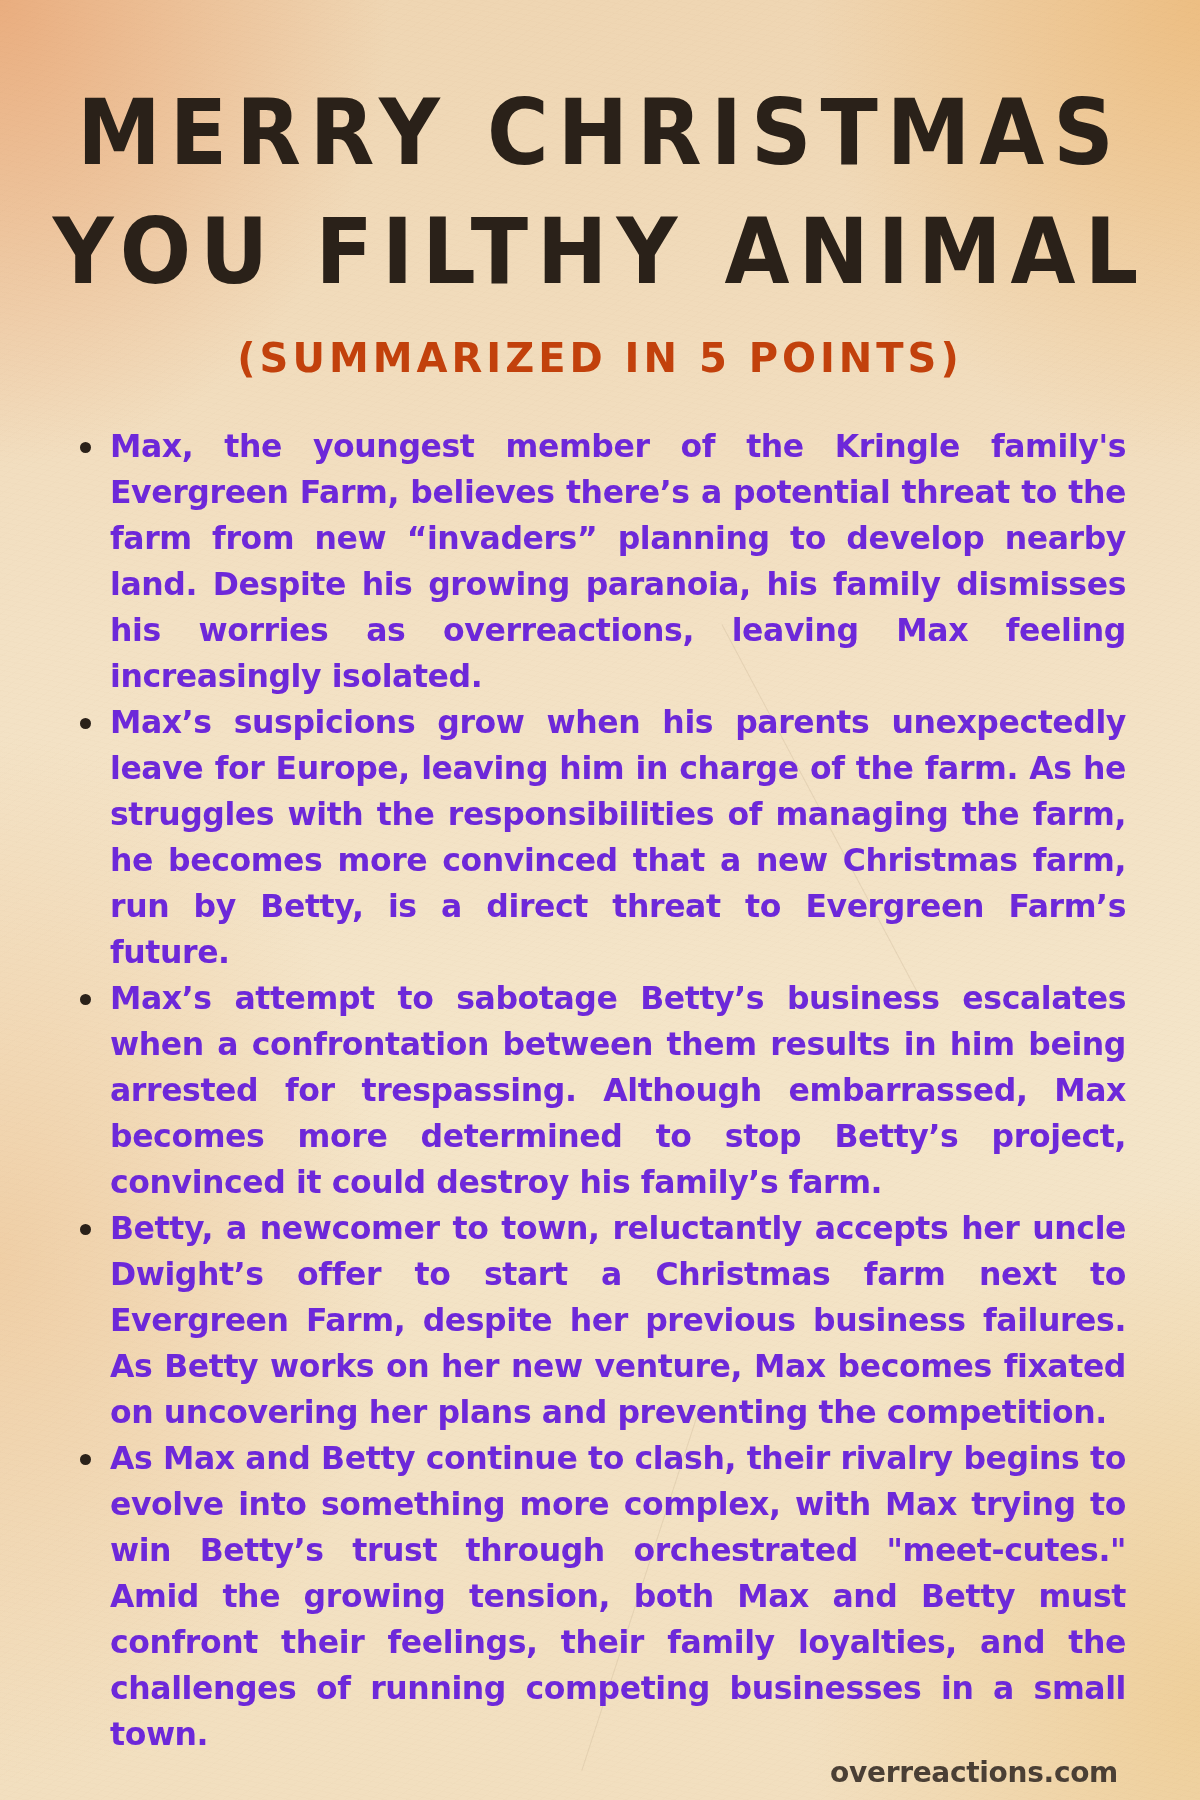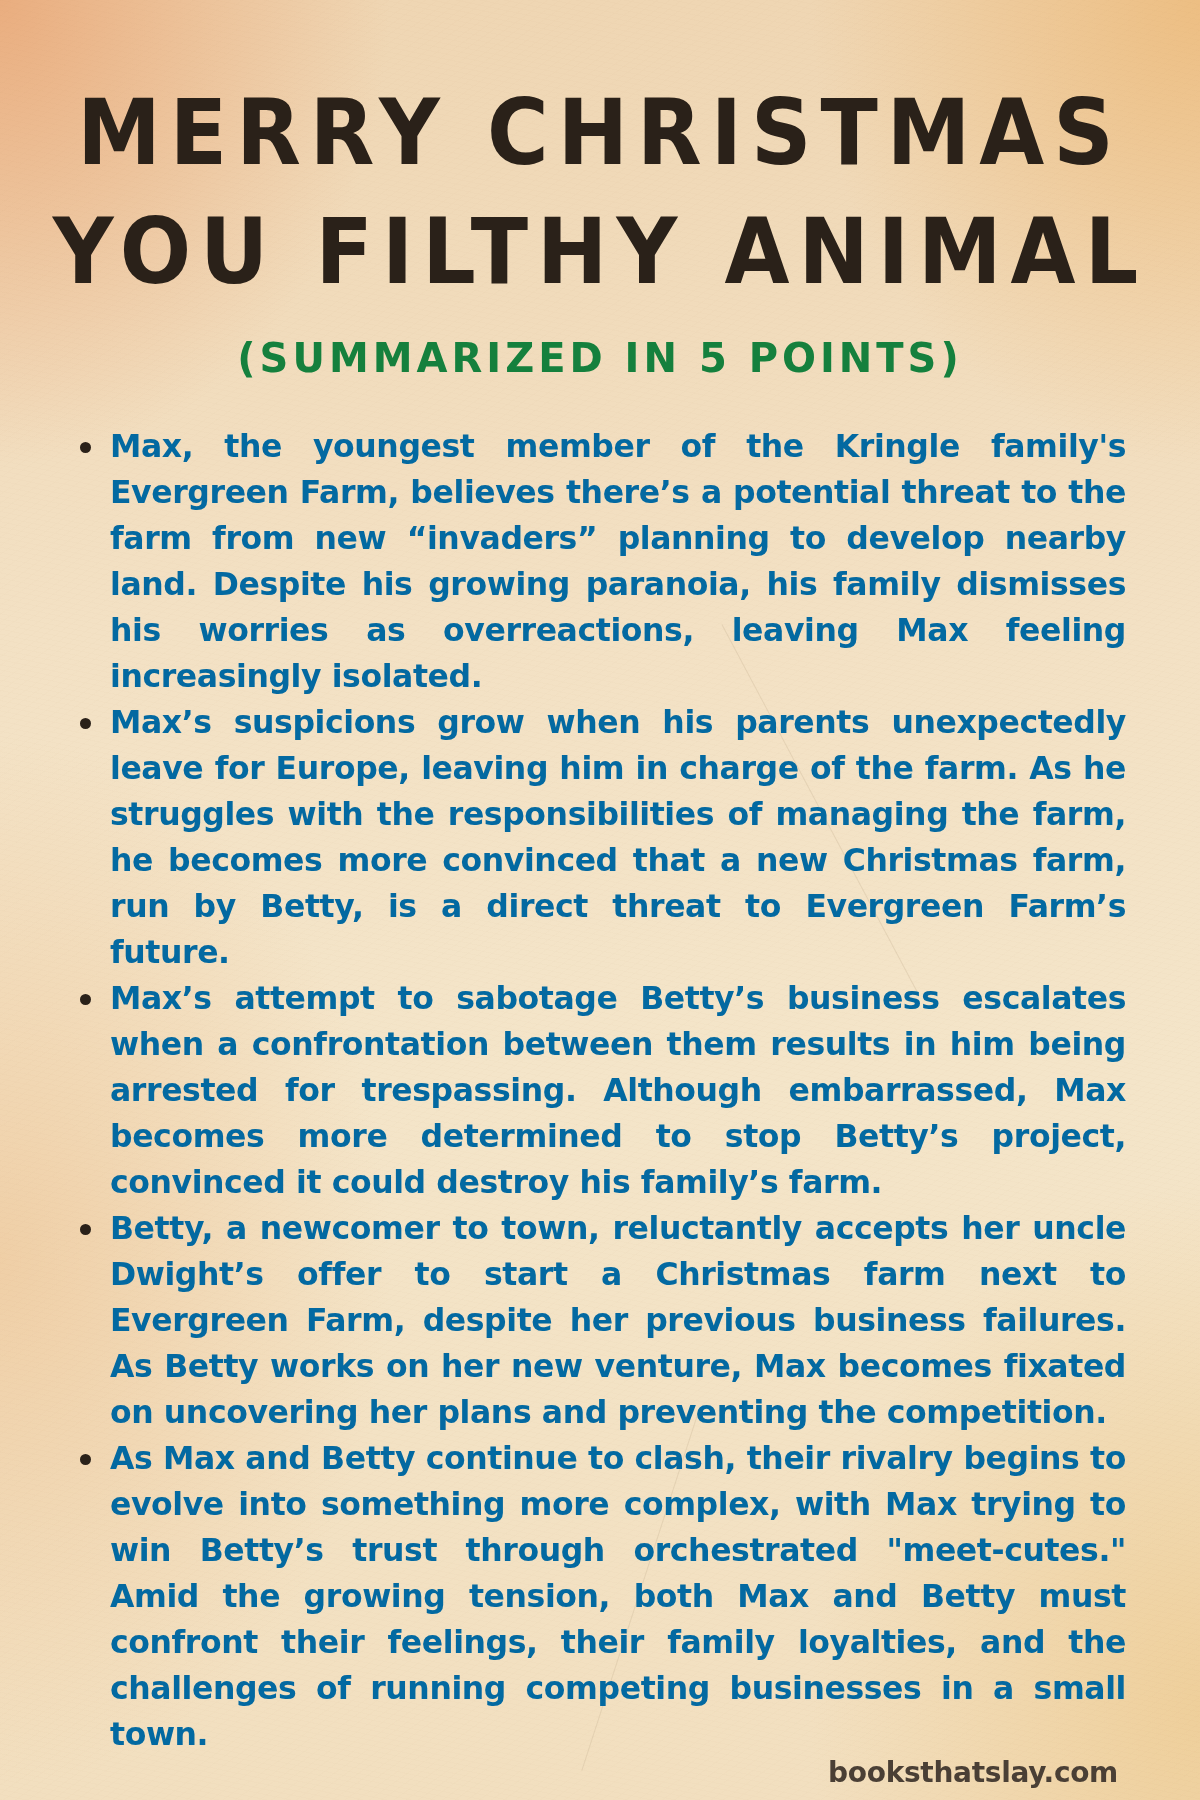--- a/index.html
+++ b/index.html
@@ -35,35 +35,35 @@
     color: #2a2119;
     transform: scaleY(1.08);
   }
   .title div { white-space: nowrap; }
   .subtitle {
     position: absolute; left: 0; right: 0; top: 335px;
     text-align: center;
     font-weight: bold;
     font-size: 40px;
     letter-spacing: 4px;
-    color: #15803d;
+    color: #c2410c;
   }
   .points {
     position: absolute; left: 74px; width: 1052px; top: 423px;
     margin: 0; padding: 0; list-style: none;
   }
   .point {
     position: relative;
     padding-left: 36px;
     font-family: "DejaVu Sans", sans-serif;
     font-weight: bold;
     font-size: 31.5px;
     line-height: 46px;
     text-align: justify;
-    color: #0369a1;
+    color: #6d28d9;
     letter-spacing: -0.4px;
   }
   .bullet {
     position: absolute; left: 6px; top: 19px;
     width: 11px; height: 11px; border-radius: 50%;
     background: #2a2119;
   }
   .footer {
     position: absolute; right: 82px; top: 1756px;
     font-weight: bold; font-size: 28px;
@@ -101,13 +101,13 @@
   <li class="point">
     <span class="bullet"></span>
     <span>Betty, a newcomer to town, reluctantly accepts her uncle Dwight’s offer to start a Christmas farm next to Evergreen Farm, despite her previous business failures. As Betty works on her new venture, Max becomes fixated on uncovering her plans and preventing the competition.</span>
   </li>
   <li class="point">
     <span class="bullet"></span>
     <span>As Max and Betty continue to clash, their rivalry begins to evolve into something more complex, with Max trying to win Betty’s trust through orchestrated "meet-cutes." Amid the growing tension, both Max and Betty must confront their feelings, their family loyalties, and the challenges of running competing businesses in a small town.</span>
   </li>
 </ul>
 
-<div class="footer">booksthatslay.com</div>
+<div class="footer">overreactions.com</div>
 
 </body></html>

